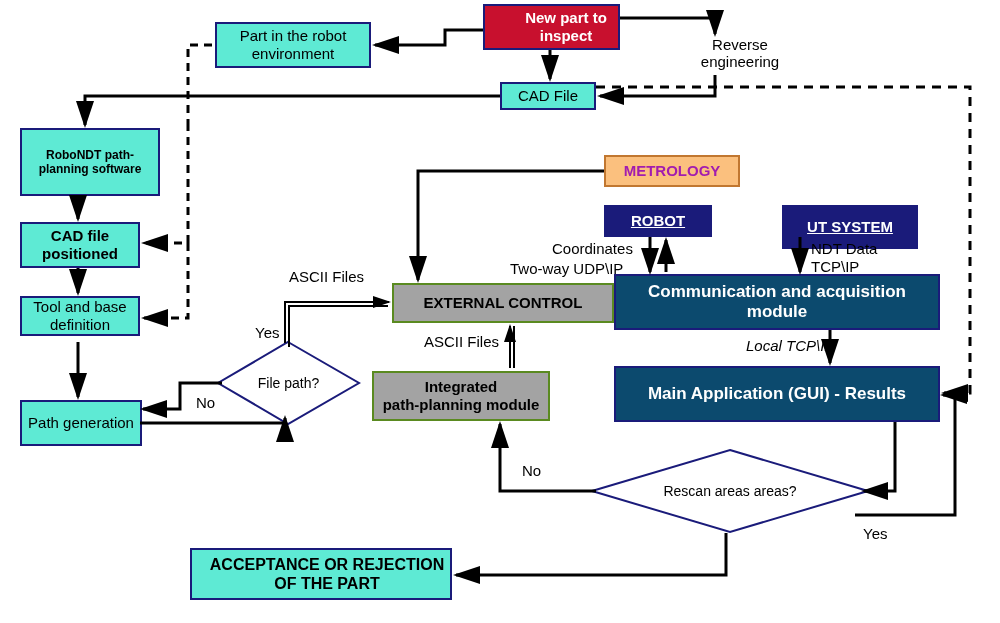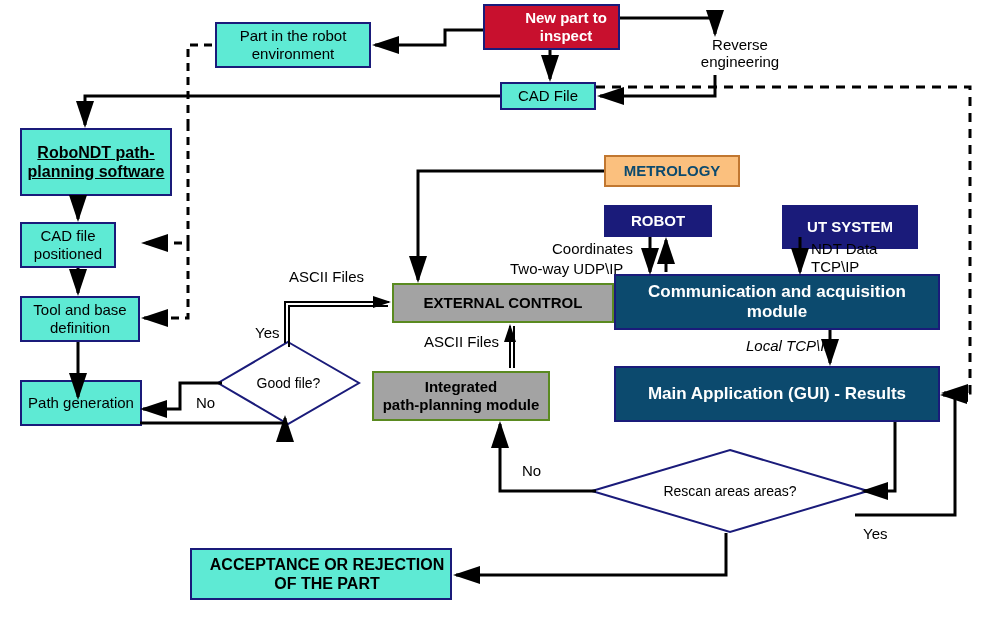--- a/index.html
+++ b/index.html
@@ -1,62 +1,62 @@
 <!DOCTYPE html>
 <html><head>
 <meta charset="utf-8">
 <style>
 * { box-sizing: border-box; margin: 0; padding: 0; }
 body { font-family: Arial, sans-serif; background: white; width: 1000px; height: 623px; position: relative; }
 
 .box { position: absolute; border: 2px solid #1a1b7a; background: #5eead4; display: flex; align-items: center; justify-content: center; text-align: center; font-weight: bold; font-size: 15px; padding: 4px; line-height: 1.2; }
 .box-red { background: #c8102e; color: white; border-color: #1a1b7a; padding-left: 33px; }
-.box-orange { background: #fbc07e; border-color: #c17730; color: #0c4a6e; }
-.box-darkblue { background: #1a1b7a; color: white; border-color: #1a1b7a; }
+.box-orange { background: #fbc07e; border-color: #c17730; color: #a21caf; }
+.box-darkblue { background: #1a1b7a; color: white; border-color: #1a1b7a; text-decoration: underline; }
 .box-green { background: #a3a3a3; border-color: #5a8a20; color: black; }
 .box-brown { background: #0c4a6e; color: white; border-color: #1a1b7a; font-size: 17px; }
 
 .diamond { position: absolute; font-size: 14px; font-weight: normal; text-align: center; display: flex; align-items: center; justify-content: center; }
 .diamond svg { position: absolute; top: 0; left: 0; width: 100%; height: 100%; z-index: 0; }
 .diamond span { position: relative; z-index: 1; }
 
 .label { position: absolute; font-size: 15px; font-weight: normal; background: none; }
 
 svg.arrows { position: absolute; top: 0; left: 0; width: 1000px; height: 623px; pointer-events: none; }
 </style>
 </head>
 <body>
 
 <div class="box box-red" style="left:483px; top:4px; width:137px; height:46px;">New part to inspect</div>
 <div class="box" style="left:215px; top:22px; width:156px; height:46px; font-weight:normal;">Part in the robot environment</div>
 <div class="label" style="left:680px; top:36px; width:120px; text-align:center; font-size:15px;">Reverse engineering</div>
 <div class="box" style="left:500px; top:82px; width:96px; height:28px; font-weight:normal;">CAD File</div>
 
-<div class="box" style="left:20px; top:128px; width:152px; height:68px; font-size:16px;text-decoration:underline;">RoboNDT path-planning software</div>
-<div class="box" style="left:20px; top:222px; width:96px; height:46px; font-weight:normal;">CAD file positioned</div>
-<div class="box" style="left:20px; top:296px; width:120px; height:46px; font-weight:normal;">Tool and base definition</div>
-<div class="box" style="left:20px; top:380px; width:122px; height:46px; font-weight:normal;">Path generation</div>
+<div class="box" style="left:20px; top:128px; width:140px; height:68px; font-size:12px;">RoboNDT path-planning software</div>
+<div class="box" style="left:20px; top:222px; width:120px; height:46px; font-weight:bold;">CAD file positioned</div>
+<div class="box" style="left:20px; top:296px; width:120px; height:40px; font-weight:normal;">Tool and base definition</div>
+<div class="box" style="left:20px; top:400px; width:122px; height:46px; font-weight:normal;">Path generation</div>
 
 <div class="box box-orange" style="left:604px; top:155px; width:136px; height:32px;">METROLOGY</div>
 <div class="box box-darkblue" style="left:604px; top:205px; width:108px; height:32px;">ROBOT</div>
 <div class="box box-darkblue" style="left:782px; top:205px; width:136px; height:44px;">UT SYSTEM</div>
 
 <div class="box box-green" style="left:392px; top:283px; width:222px; height:40px; font-size:15px;">EXTERNAL CONTROL</div>
 <div class="box box-brown" style="left:614px; top:274px; width:326px; height:56px;">Communication and acquisition module</div>
 
 <div class="box box-green" style="left:372px; top:371px; width:178px; height:50px; font-size:15px;">Integrated path‑planning module</div>
 <div class="box box-brown" style="left:614px; top:366px; width:326px; height:56px;">Main Application (GUI) - Results</div>
 
 <div class="box" style="left:190px; top:548px; width:262px; height:52px; font-size:16px;padding-left:16px;">ACCEPTANCE OR REJECTION OF THE PART</div>
 
 <div class="diamond" style="left:216px; top:340px; width:145px; height:86px;">
   <svg viewBox="0 0 145 86">
       <polygon points="72,2 143,43 72,84 2,43" fill="white" stroke="#1a1b7a" stroke-width="2"></polygon>
     </svg>
-  <span>Good file?</span>
+  <span>File path?</span>
 </div>
 
 <div class="diamond" style="left:590px; top:448px; width:280px; height:86px;">
   <svg viewBox="0 0 280 86">
       <polygon points="140,2 278,43 140,84 2,43" fill="white" stroke="#1a1b7a" stroke-width="2"></polygon>
     </svg>
   <span>Rescan areas areas?</span>
 </div>
 
 <div class="label" style="left:289px; top:268px;">ASCII Files</div>

